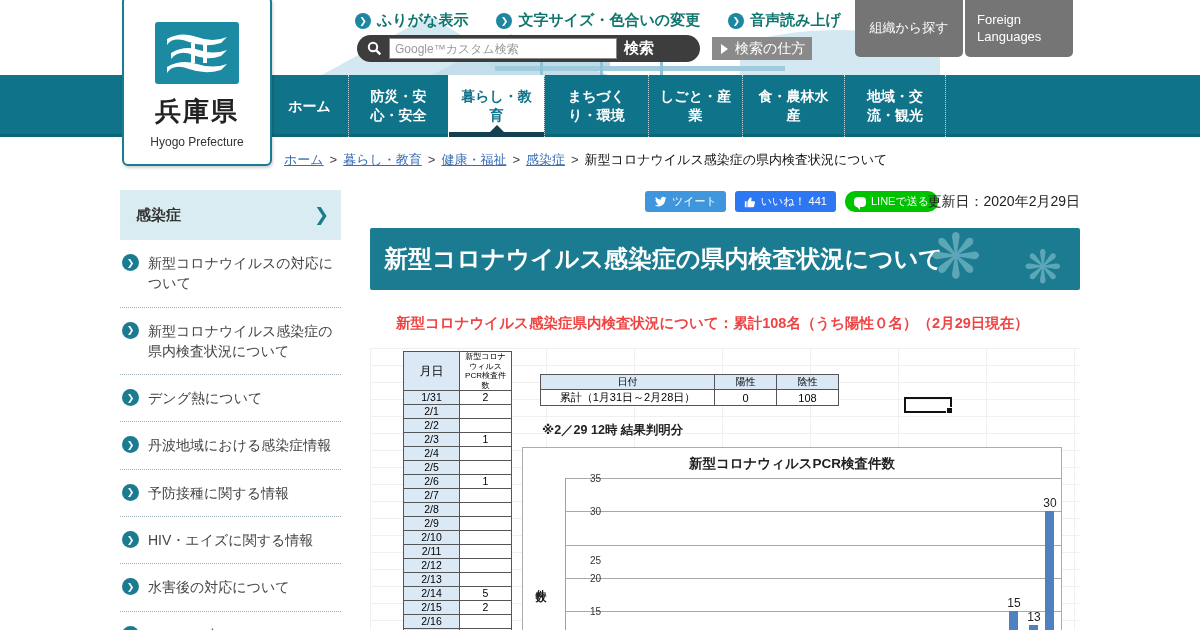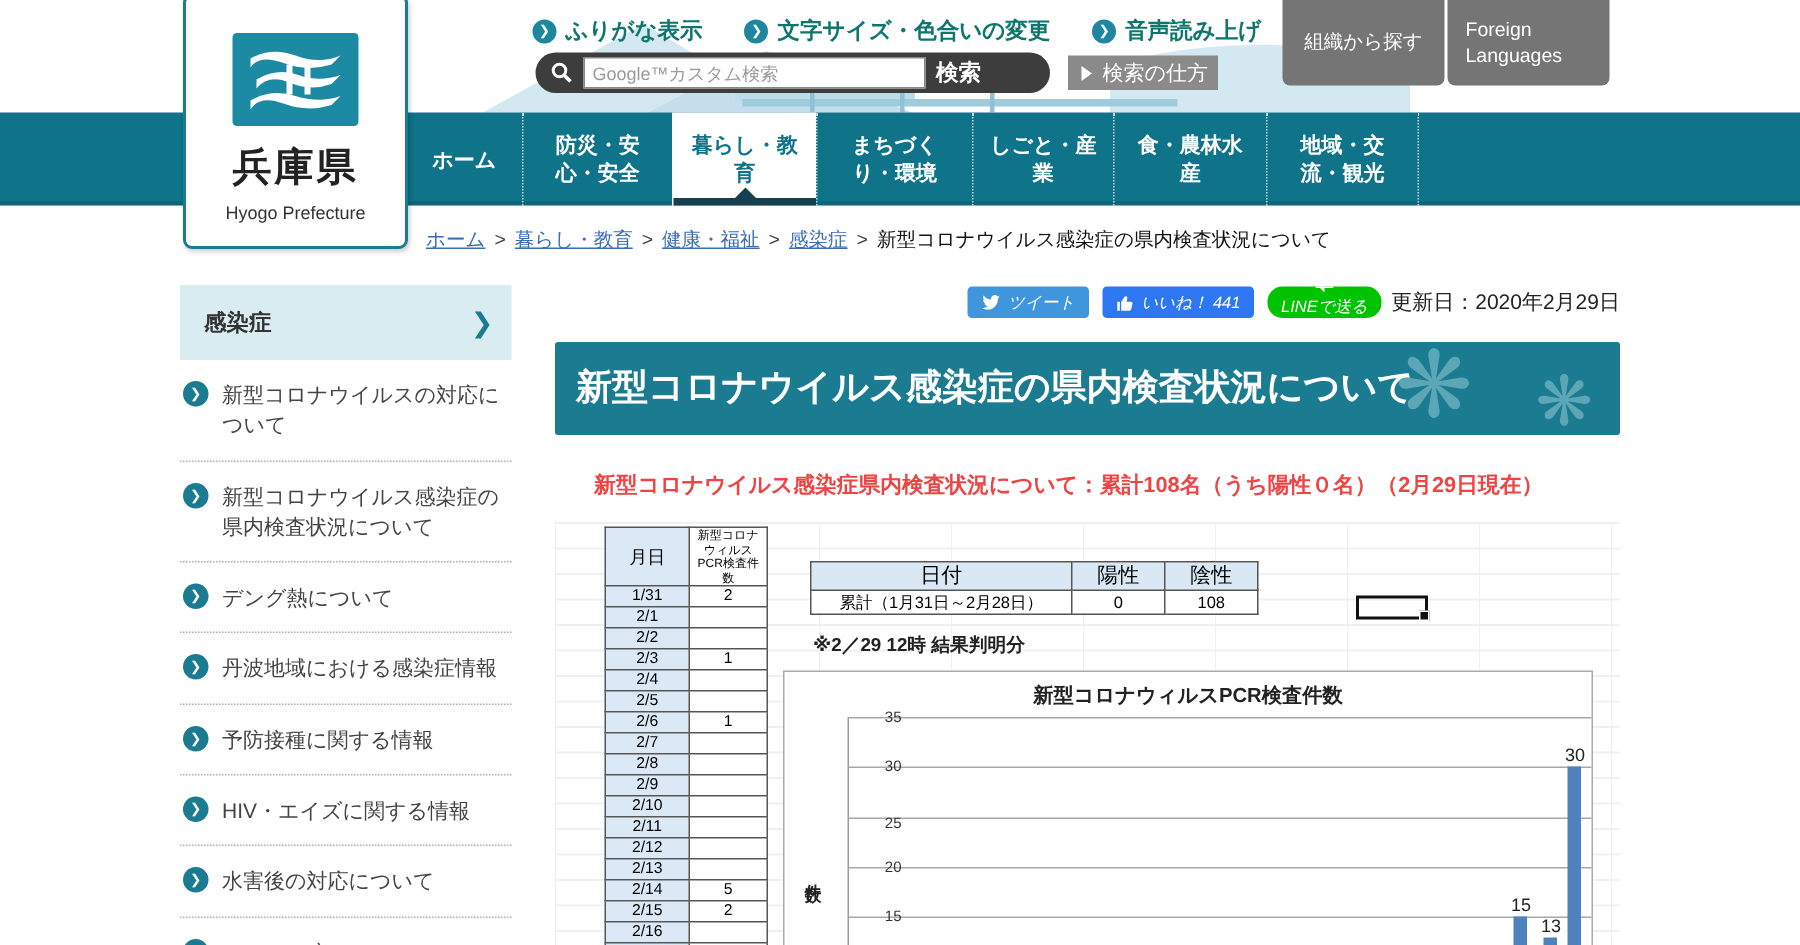--- a/index.html
+++ b/index.html
@@ -74,26 +74,26 @@
   .sidebar-head { height:50px; background:#d9ecf1; display:flex; align-items:center; justify-content:space-between;
                   padding:0 12px 0 16px; cursor:pointer; }
   .sidebar-head .t { font-size:15px; font-weight:bold; color:#333; }
   .sidebar-head .c { color:#1b7b90; font-size:18px; font-weight:bold; }
   .side-item { display:flex; gap:9px; padding:13px 4px 13px 2px; border-bottom:1px dotted #9fb2bc; cursor:pointer; }
   .side-item .sicon { flex:0 0 auto; width:17px; height:17px; margin-top:1px; border-radius:50%; background:#1b7b90;
                       color:#fff; font-size:9px; font-weight:bold; display:flex; align-items:center; justify-content:center; }
   .side-item .stext { font-size:14px; color:#444; line-height:1.45; }
 
   
-  .social { position:absolute; left:645px; top:191px; display:flex; gap:9px; align-items:flex-start;font-style:italic; }
+  .social { position:absolute; left:645px; top:191px; display:flex; gap:9px; align-items:flex-start; }
   .sbtn { height:21px; border-radius:3px; color:#fff; font-size:11px; display:flex; align-items:center;
           gap:5px; padding:0 9px; cursor:pointer; white-space:nowrap; }
   .sbtn.tw { background:#4096dd; }
   .sbtn.fb { background:#2e77f2; }
-  .sbtn.line { background:#00c300; border-radius:10px;flex-direction:column; }
+  .sbtn.line { background:#00c300; border-radius:10px; }
   .line-bubble { width:12px; height:10px; background:#fff; border-radius:4px; position:relative; }
   .line-bubble::after { content:""; position:absolute; left:2px; bottom:-3px; border-left:4px solid transparent;
           border-top:4px solid #fff; }
   .updated { position:absolute; top:193px; right:120px; font-size:14px; color:#222; }
 
   .banner { position:absolute; left:370px; top:228px; width:710px; height:62px; background:#1b7b90;
             border-radius:2px; color:#fff; overflow:hidden; }
   .banner .bt { position:absolute; left:14px; top:0; line-height:62px; font-size:24px; font-weight:bold; }
   .flower { position:absolute; color:#5da6b6; }
   .flower.f1 { right:98px; top:-8px; font-size:62px; }
@@ -111,21 +111,21 @@
   table.xls td, table.xls th { border:1px solid #555; font-weight:normal; text-align:center; }
 
   .pcr-table { position:absolute; left:33px; top:3px; }
   .pcr-table th { background:#dbe9f6; font-size:12px; height:25px; }
   .pcr-table th.small { background:#fff; font-size:8px; line-height:1.2; padding:0 2px; }
   .pcr-table td { font-size:10.5px; height:13px; line-height:13px; }
   .pcr-table td.d { background:#dbe9f6; width:56px; }
   .pcr-table td.v { width:52px; background:#fff; }
 
   .result-table { position:absolute; left:170px; top:26px; }
-  .result-table th { background:#d9e8f4; font-size:14px; height:14px; }
+  .result-table th { background:#d9e8f4; font-size:10px; height:14px; }
   .result-table td { font-size:11px; height:14px; background:#fff; }
   .result-table .c1 { width:174px; } .result-table .c2 { width:62px; } .result-table .c3 { width:62px; }
 
   .xnote { position:absolute; left:172px; top:74px; font-size:12.5px; font-weight:bold; color:#222; }
 
   .sel-box { position:absolute; left:534px; top:49px; width:48px; height:16px; border:2px solid #111; background:transparent; }
   .sel-box::after { content:""; position:absolute; right:-3px; bottom:-3px; width:5px; height:5px; background:#111; border:1px solid #fff; }
 
   
   .chart { position:absolute; left:152px; top:99px; width:540px; height:240px; background:#fff; border:1px solid #ababab; }
@@ -390,21 +390,21 @@
 
     <div class="chart">
       <div class="chart-title">新型コロナウィルスPCR検査件数</div>
       <div class="ylab">件数</div>
       <div class="plot" id="plot">
           <div class="gridline" style="top: 0px;"></div>
           <div class="ytick" style="top: -5px;">35</div>
           <div class="gridline" style="top: 33.325px;"></div>
           <div class="ytick" style="top: 28.325px;">30</div>
           <div class="gridline" style="top: 66.65px;"></div>
-          <div class="ytick" style="top: 66px; text-align: right;">25</div>
+          <div class="ytick" style="top: 77px; text-align: right;">25</div>
           <div class="gridline" style="top: 99.975px;"></div>
           <div class="ytick" style="top: 94.975px;">20</div>
           <div class="gridline" style="top: 133.3px;"></div>
           <div class="ytick" style="top: 128.3px;">15</div>
           <div class="bar" style="left: 443px; top: 133.3px; height: 99.975px; background: rgb(78, 129, 189);"></div>
           <div class="bar-label" style="left: 443px; top: 118.3px;">15</div>
           <div class="bar" style="left: 463px; top: 146.63px; height: 86.645px; background: rgb(78, 129, 189);"></div>
           <div class="bar-label" style="left: 463px; top: 131.63px;">13</div>
           <div class="bar" style="left: 479px; top: 33.325px; height: 199.95px; background: rgb(78, 129, 189);"></div>
           <div class="bar-label" style="left: 479px; top: 18.325px;">30</div>

